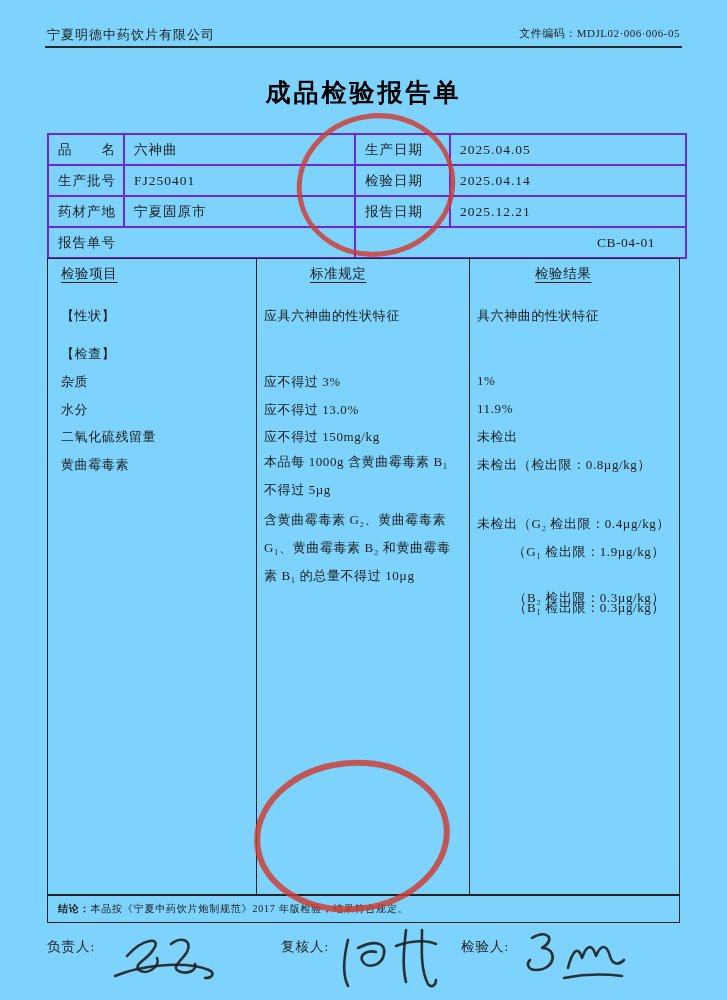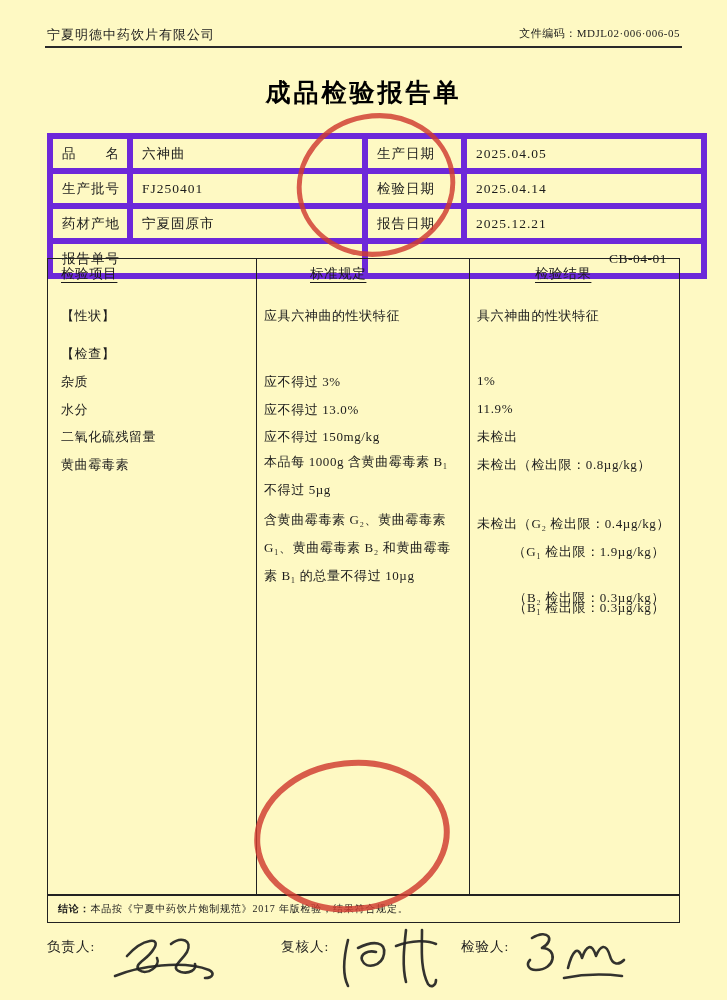--- a/index.html
+++ b/index.html
@@ -1,29 +1,29 @@
 <!DOCTYPE html>
 <html><head>
 <meta charset="utf-8">
 <style>
   html,body{margin:0;padding:0;background:#e8e8e8;}
   .page{
-    position:relative;width:727px;height:1000px;background:#fef9c3;
+    position:relative;width:727px;height:1000px;background:#7dd3fc;
     font-family:"Liberation Serif","DejaVu Serif",serif;color:#1c1c1c;
     overflow:hidden;margin:0 auto;
   }
   
   .hdr-left{position:absolute;left:47px;top:26px;font-size:13px;letter-spacing:1px;}
   .hdr-right{position:absolute;right:47px;top:26px;font-size:11px;letter-spacing:.5px;}
   .hdr-rule{position:absolute;left:45px;top:46px;width:637px;height:2px;background:#2a2a2a;}
   .title{position:absolute;left:0;top:76px;width:727px;text-align:center;
     font-size:25px;font-weight:bold;letter-spacing:3px;color:#000;}
   
   table.info{position:absolute;left:47px;top:133px;border-collapse:collapse;table-layout:fixed;}
-  table.info td{border:6px solid #6d28d9;height:29px;font-size:13.5px;padding:0 0 0 9px;
+  table.info td{border:2px solid #6d28d9;height:29px;font-size:13.5px;padding:0 0 0 9px;
     letter-spacing:1px;vertical-align:middle;}
   td.c1{width:65px;} td.c2{width:220px;} td.c3{width:84px;} td.c4{width:225px;}
   td.repno span.val{display:inline-block;padding-left:232px;letter-spacing:.5px;}
   
   .maintable{position:absolute;left:47px;top:258px;width:631px;height:636px;border:1px solid #222;}
   .vline{position:absolute;top:0;bottom:0;width:1px;background:#222;}
   .v1{left:208px;} .v2{left:421px;}
   .cellline{position:absolute;font-size:13px;letter-spacing:.6px;white-space:nowrap;}
   .colhead{font-size:13.5px;text-decoration:underline;text-underline-offset:4px;}
   .para{position:absolute;font-size:13px;letter-spacing:.6px;line-height:28px;white-space:normal;}

